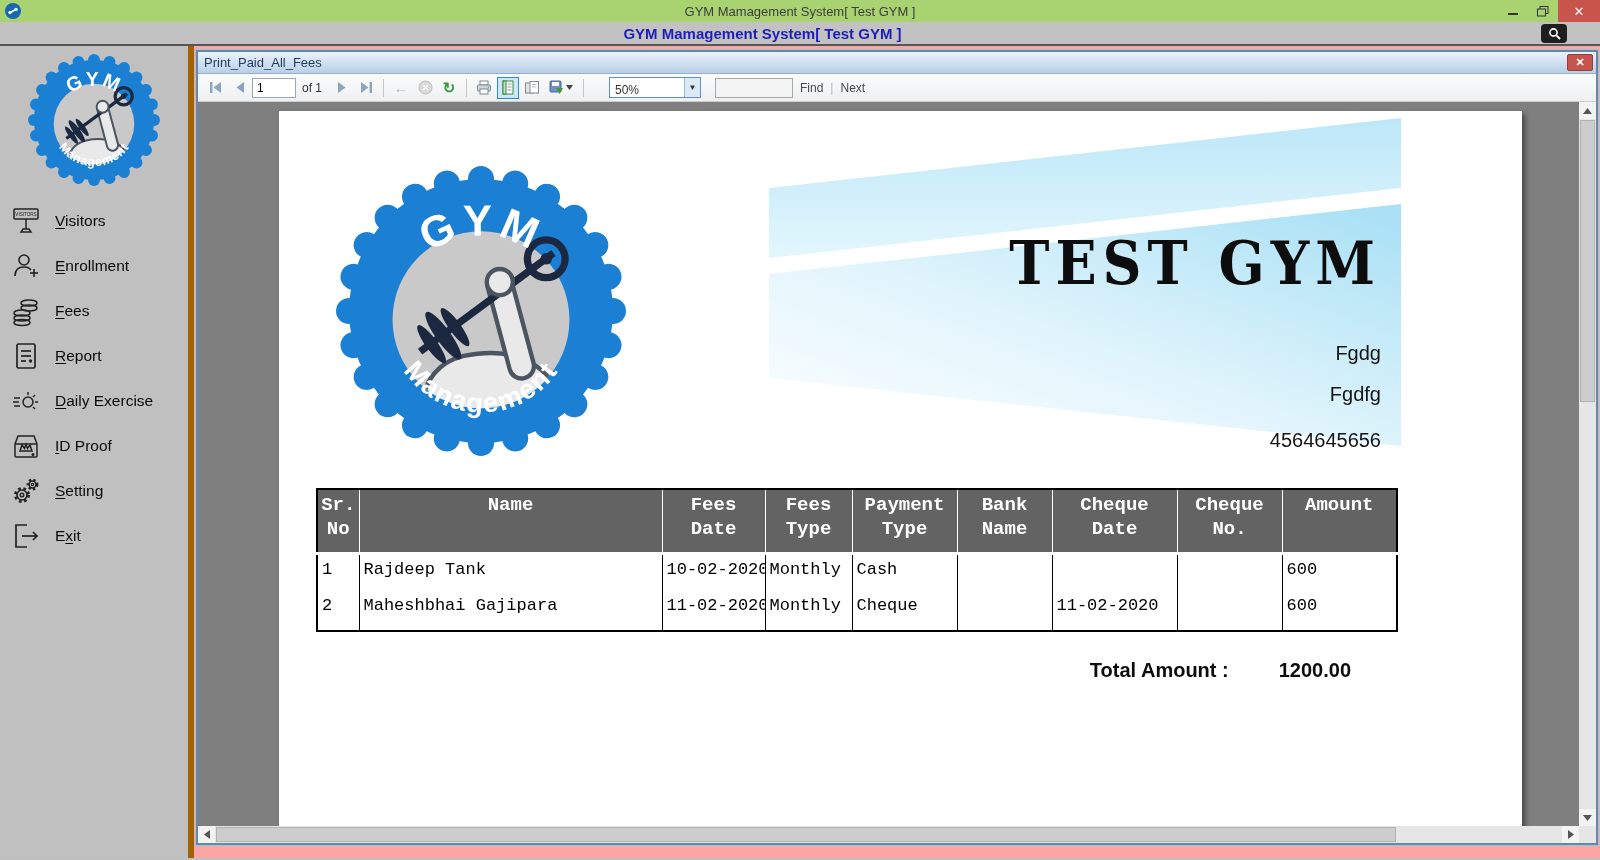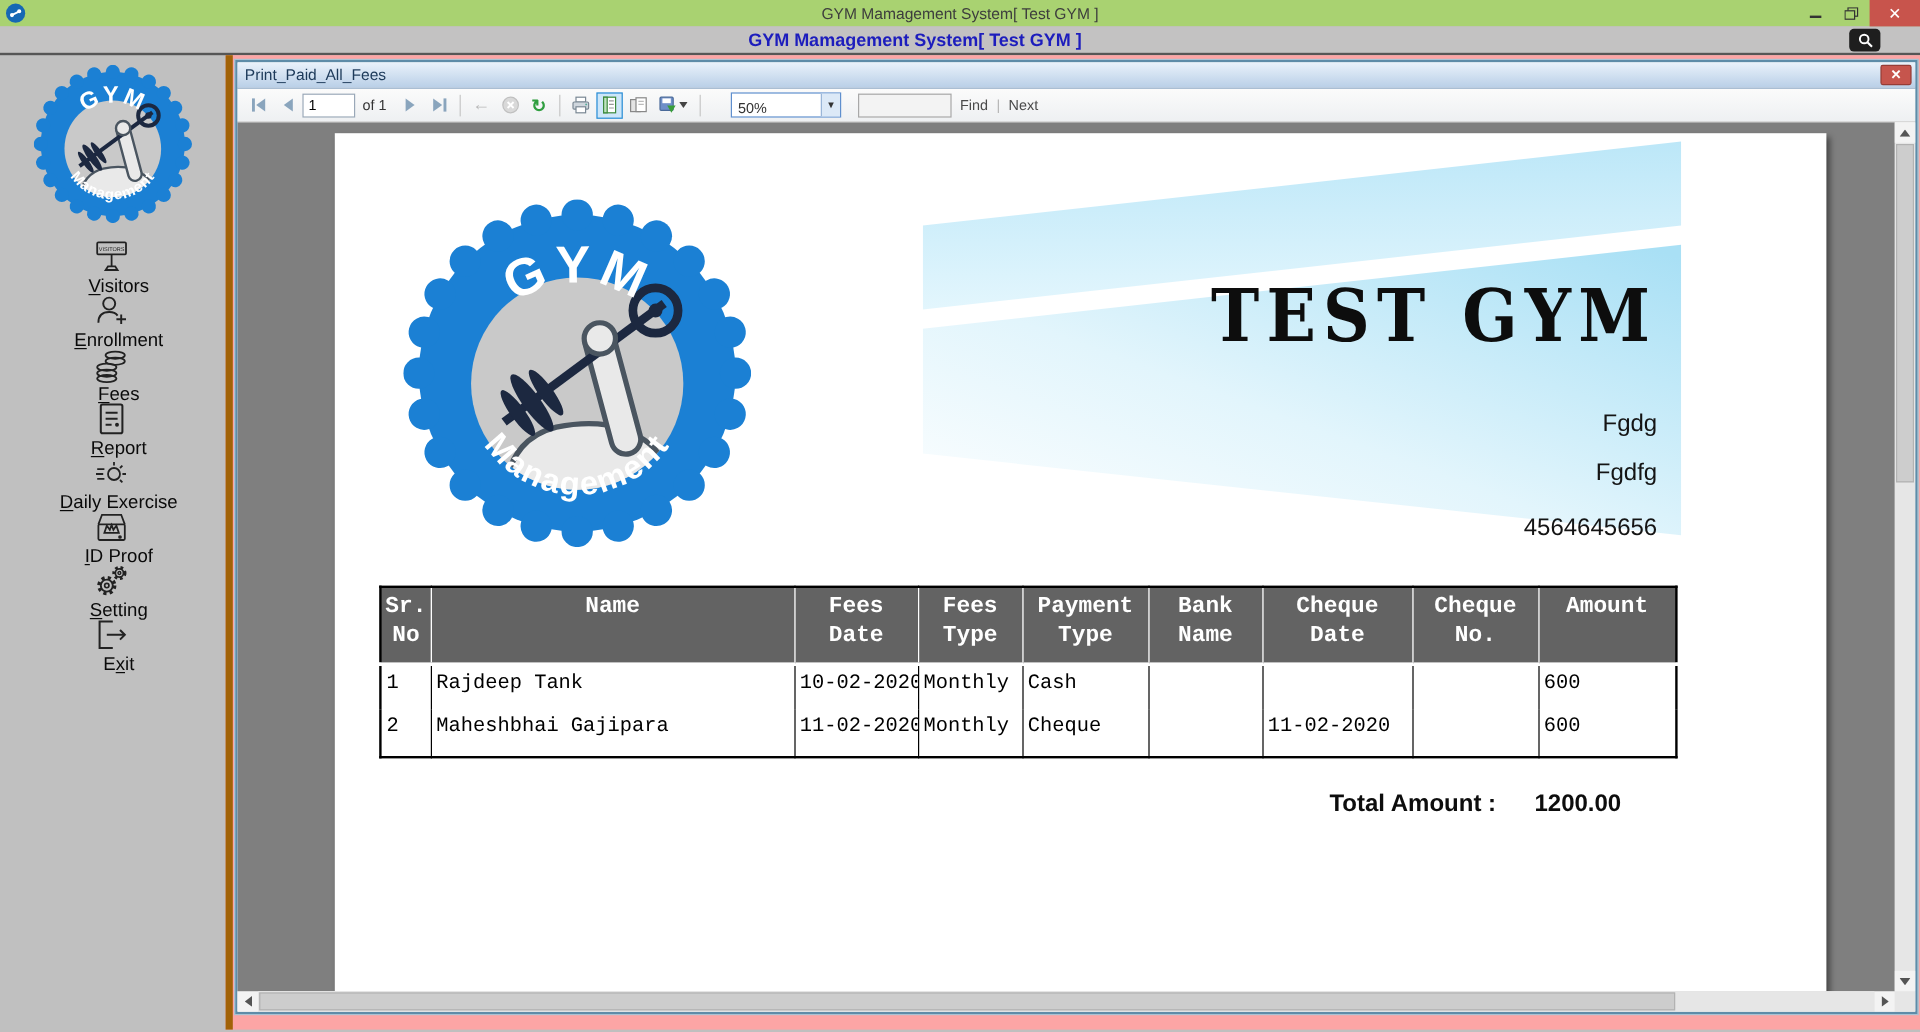--- a/index.html
+++ b/index.html
@@ -26,21 +26,21 @@
   .search-badge { position:absolute; right:33px; top:2px; width:26px; height:19px; background:#1e1e1e;
                   border-radius:4px; display:flex; align-items:center; justify-content:center; }
 
   
   .main { display:flex; height:812px; }
   .sidebar { width:188px; background:#c0c0c0; flex:none; }
   .mdi { flex:1; position:relative; background:#fca5a5; border-left:6px solid #a16207; }
 
   .sidebar-logo { display:block; width:132px; height:132px; margin:8px auto 12px auto; }
   .menu { margin-top:8px; }
-  .menu-item { display:flex; align-items:center; height:45px; padding-left:10px; cursor:default;flex-direction:column; }
+  .menu-item { display:flex; align-items:center; height:45px; padding-left:10px; cursor:default; }
   .menu-icon { width:32px; height:32px; margin-right:13px; flex:none; }
   .menu-label { font-size:15.5px; color:#0a0a0a; }
   .menu-label u { text-underline-offset:2px; }
 
   
   .report-window { position:absolute; left:2px; top:4px; right:2px; bottom:13px;
                    border:2px solid #5e8ca8; box-shadow:0 0 0 1px #a9c2d3; background:#fff;
                    display:flex; flex-direction:column; }
   .rw-titlebar { height:22px; flex:none; background:linear-gradient(#eaf2fb,#b9cfe7);
                  border-bottom:1px solid #96afc9; display:flex; align-items:center; position:relative; }
@@ -95,21 +95,21 @@
   table.fees th { background:#636363; color:#fff; font-size:19px; font-weight:bold; vertical-align:top;
                   padding:3px 2px 0 2px; border:1px solid #fff; border-top:none; border-bottom:3px solid #fff;
                   height:64px; line-height:24px; }
   table.fees td { font-size:17px; vertical-align:top; padding:5px 3px 0 4px; border-left:1px solid #000;
                   white-space:nowrap; overflow:hidden; }
   table.fees tbody tr:first-child td { height:38px; }
   table.fees tbody tr:last-child td { height:40px; }
   table.fees td:first-child { border-left:none; }
 
   .total-row { position:absolute; left:37px; top:548px; width:1080px; display:flex; justify-content:flex-end;
-               align-items:baseline; gap:32px; padding-right:45px; font-size:20px; font-weight:bold; color:#0d0d0d; }
+               align-items:baseline; gap:50px; padding-right:45px; font-size:20px; font-weight:bold; color:#0d0d0d; }
 
   svg text { font-family:"Liberation Sans",sans-serif; }
 </style>
 </head>
 <body>
 
 <svg width="0" height="0" style="position:absolute">
   <defs>
     <symbol id="logo-badge" viewBox="0 0 200 200">
       <g fill="#1b80d4">

